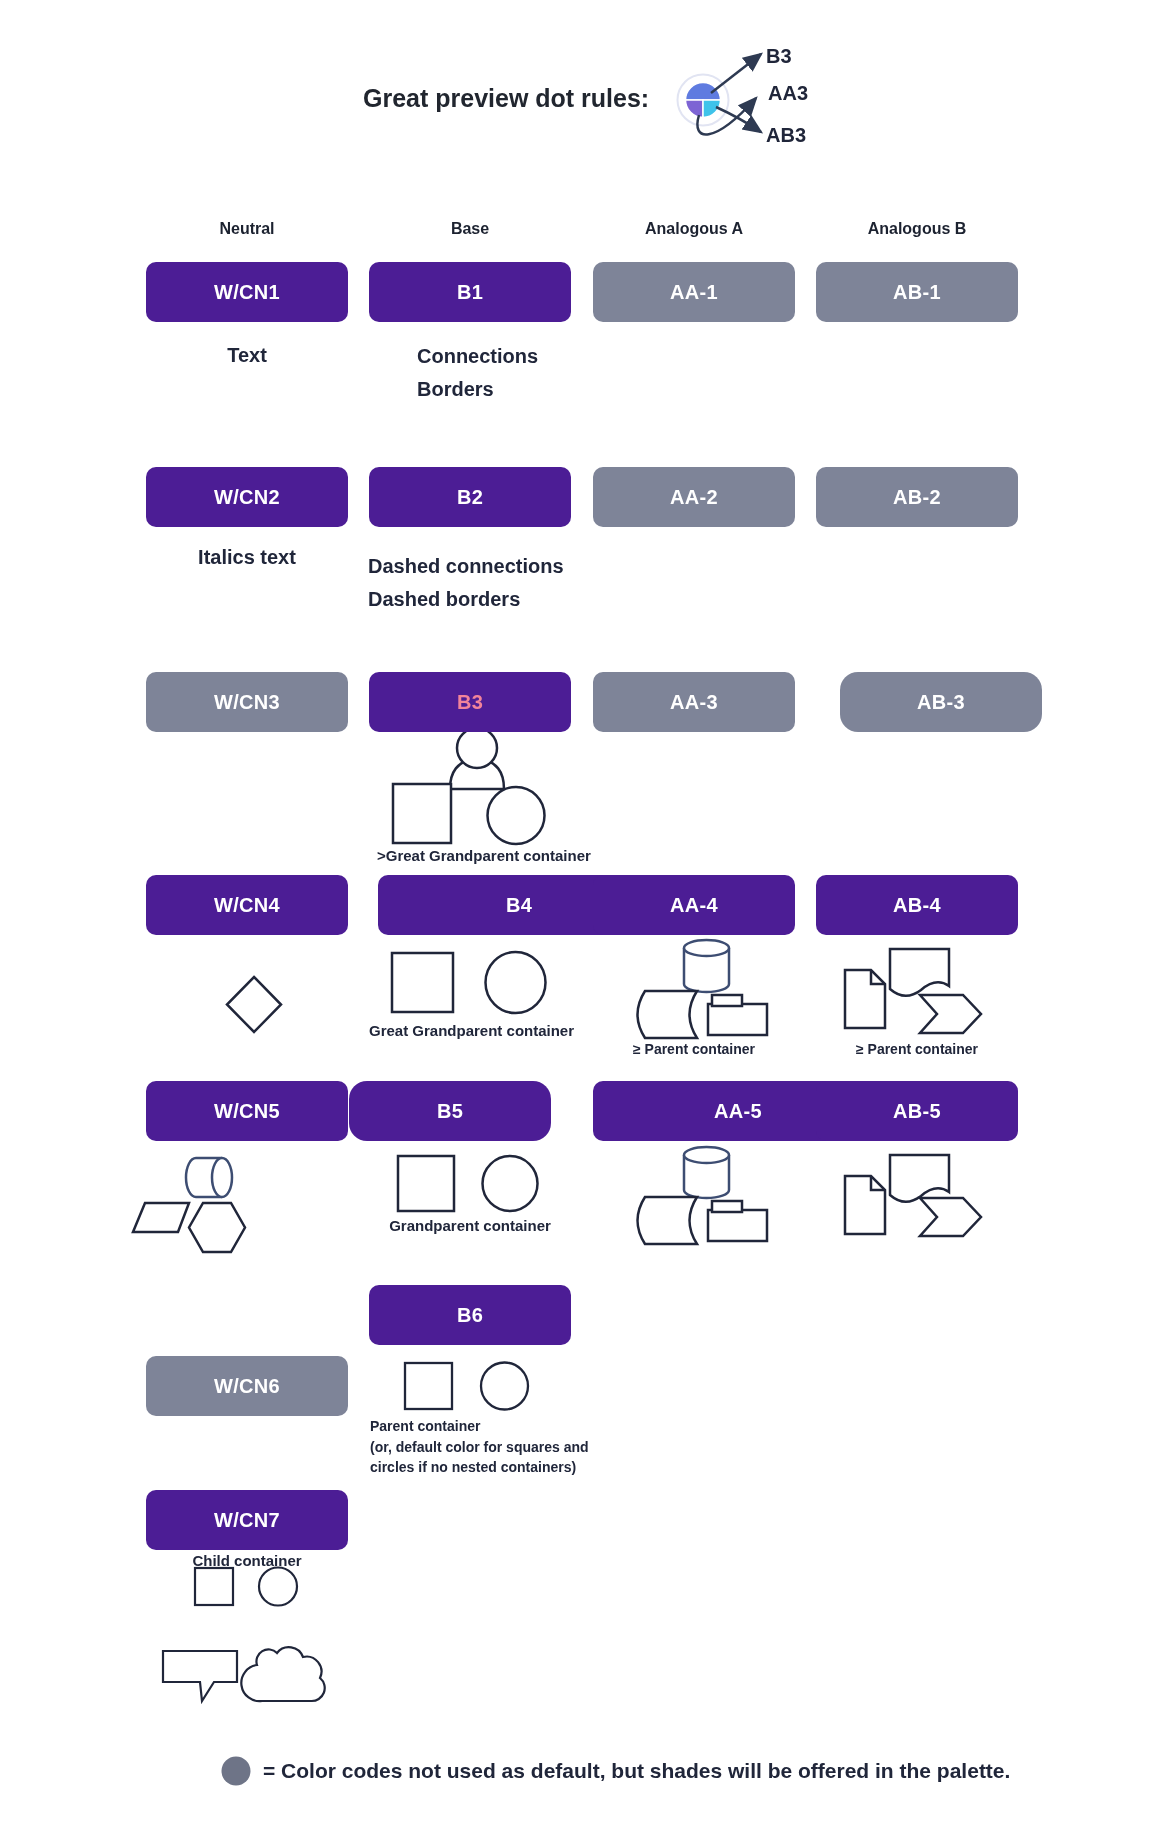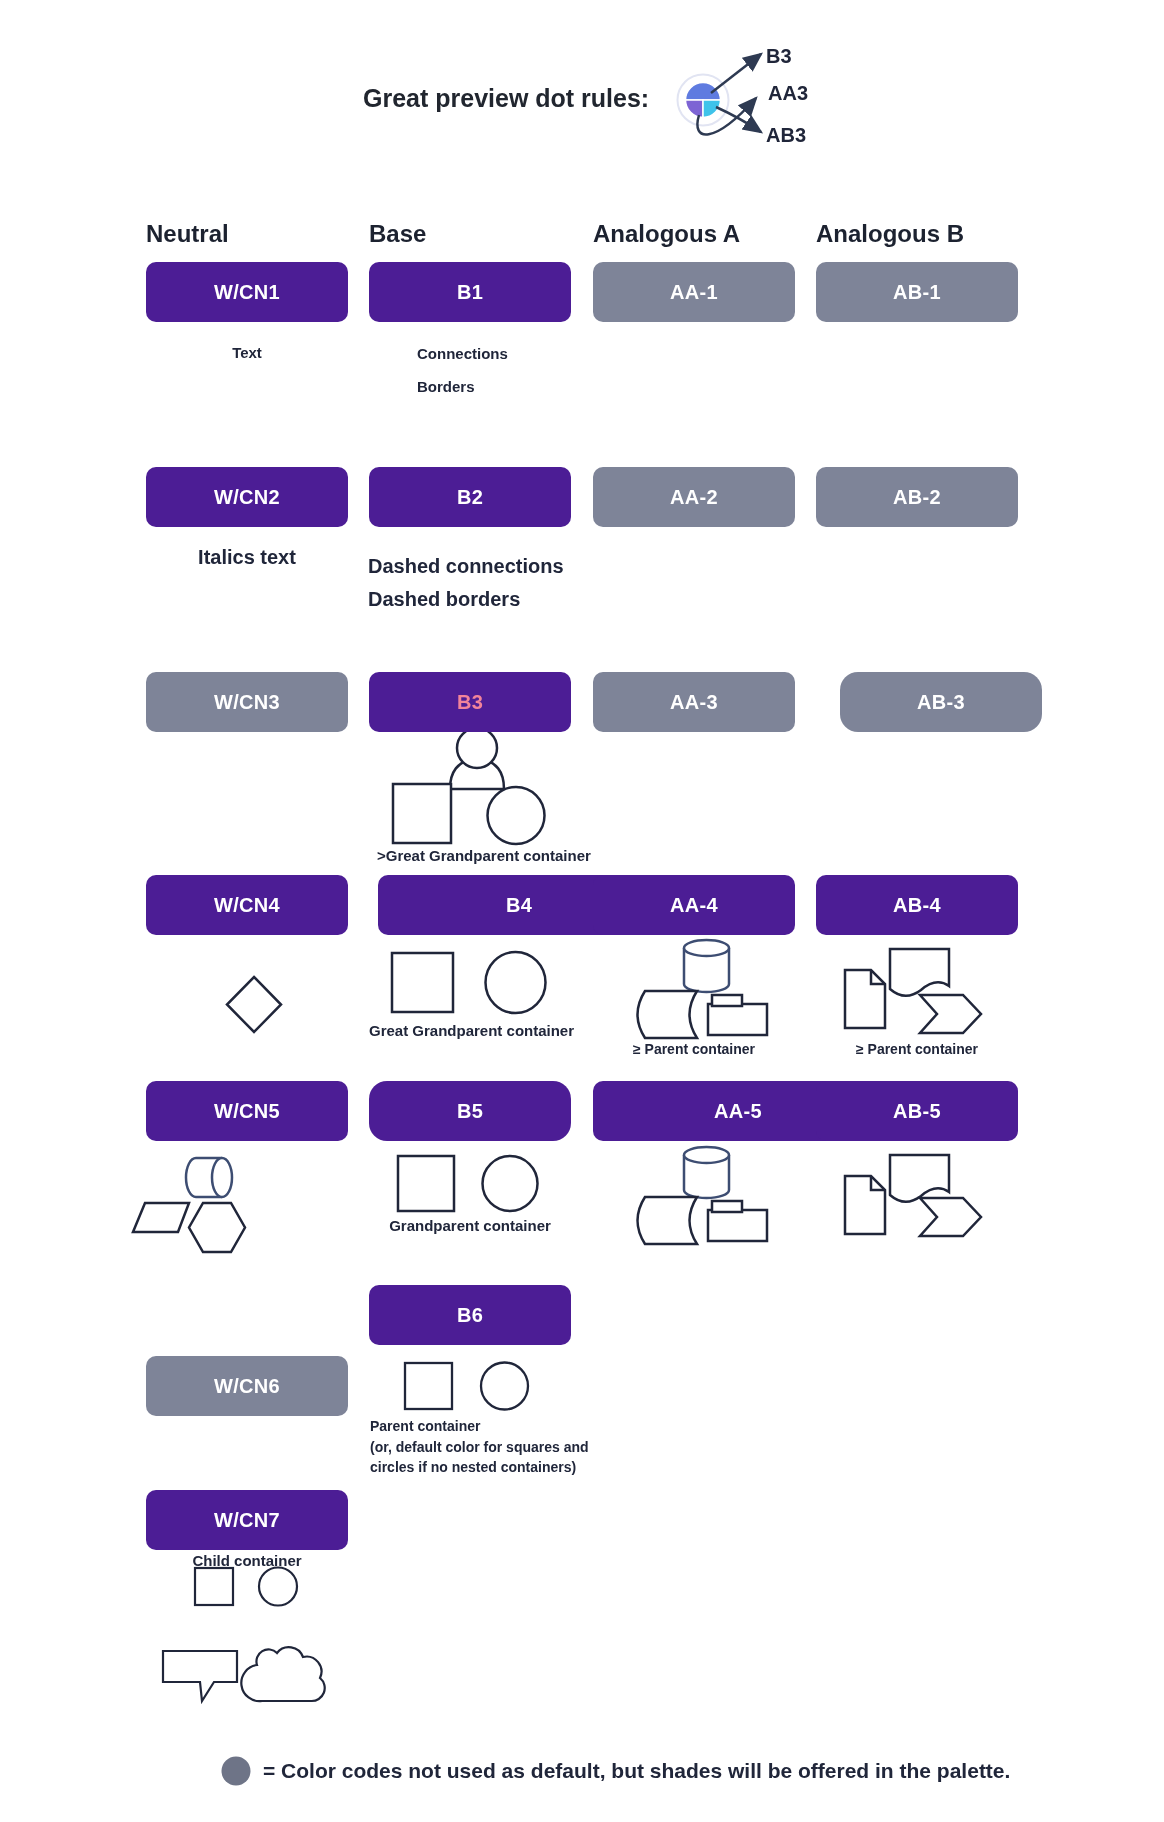--- a/index.html
+++ b/index.html
@@ -5,25 +5,25 @@
   html,body{margin:0;padding:0;background:#fff;}
   #canvas{position:relative;width:1164px;height:1822px;background:#ffffff;
     font-family:"Liberation Sans",sans-serif;color:#1e2433;overflow:hidden;}
   svg.overlay{position:absolute;left:0;top:0;pointer-events:none;}
   .pill{position:absolute;width:202px;height:60px;border-radius:10px;
     display:flex;align-items:center;justify-content:center;
     font-weight:700;font-size:20px;color:#ffffff;letter-spacing:.3px;}
   .pill.dark{background:#4c1d95;}
   .pill.gray{background:#7e8498;}
   .pill.pink-text{color:#f2849a;}
-  .hdr{position:absolute;width:202px;text-align:left;font-weight:700;font-size:24px;color:#1c2230;}
+  .hdr{position:absolute;width:202px;text-align:center;font-weight:700;font-size:16px;color:#1c2230;}
   .cap{position:absolute;font-weight:700;color:#20263a;white-space:nowrap;}
   .s21{font-size:21px;}
   .s20{font-size:20px;}
-  .s19{font-size:15px;}
+  .s19{font-size:20px;}
   .s15{font-size:15px;}
   .s14{font-size:14px;}
   .ctr{width:202px;text-align:center;}
   .title{position:absolute;font-weight:600;font-size:25px;color:#21262f;white-space:nowrap;}
   .dotlbl{position:absolute;font-weight:600;font-size:20px;color:#20263a;white-space:nowrap;}
 </style>
 </head>
 <body>
 
 <div id="canvas">
@@ -134,21 +134,21 @@
   <div class="pill dark pink-text" style="left:369px;top:672px;">B3</div>
   <div class="pill gray" style="left:593px;top:672px;">AA-3</div>
   <div class="pill gray" style="left:840px;top:672px;border-radius:18px;">AB-3</div>
 
   <div class="pill dark" style="left:146px;top:875px;">W/CN4</div>
   <div class="pill dark" style="left:378px;top:875px;padding-left:40px;">B4</div>
   <div class="pill dark" style="left:593px;top:875px;">AA-4</div>
   <div class="pill dark" style="left:816px;top:875px;">AB-4</div>
 
   <div class="pill dark" style="left:146px;top:1081px;">W/CN5</div>
-  <div class="pill dark" style="left:369px;top:1081px;border-radius:18px;">B5</div>
+  <div class="pill dark" style="left:349px;top:1081px;border-radius:18px;">B5</div>
   <div class="pill dark" style="left:593px;top:1081px;padding-left:44px;">AA-5</div>
   <div class="pill dark" style="left:816px;top:1081px;">AB-5</div>
 
   <div class="pill gray" style="left:146px;top:1356px;">W/CN6</div>
   <div class="pill dark" style="left:369px;top:1285px;">B6</div>
   <div class="pill dark" style="left:146px;top:1490px;">W/CN7</div>
 
   <div class="cap s19 ctr" style="left:146px;top:344px;">Text</div>
   <div class="cap s19" style="left:417px;top:345px;">Connections</div>
   <div class="cap s19" style="left:417px;top:378px;">Borders</div>

